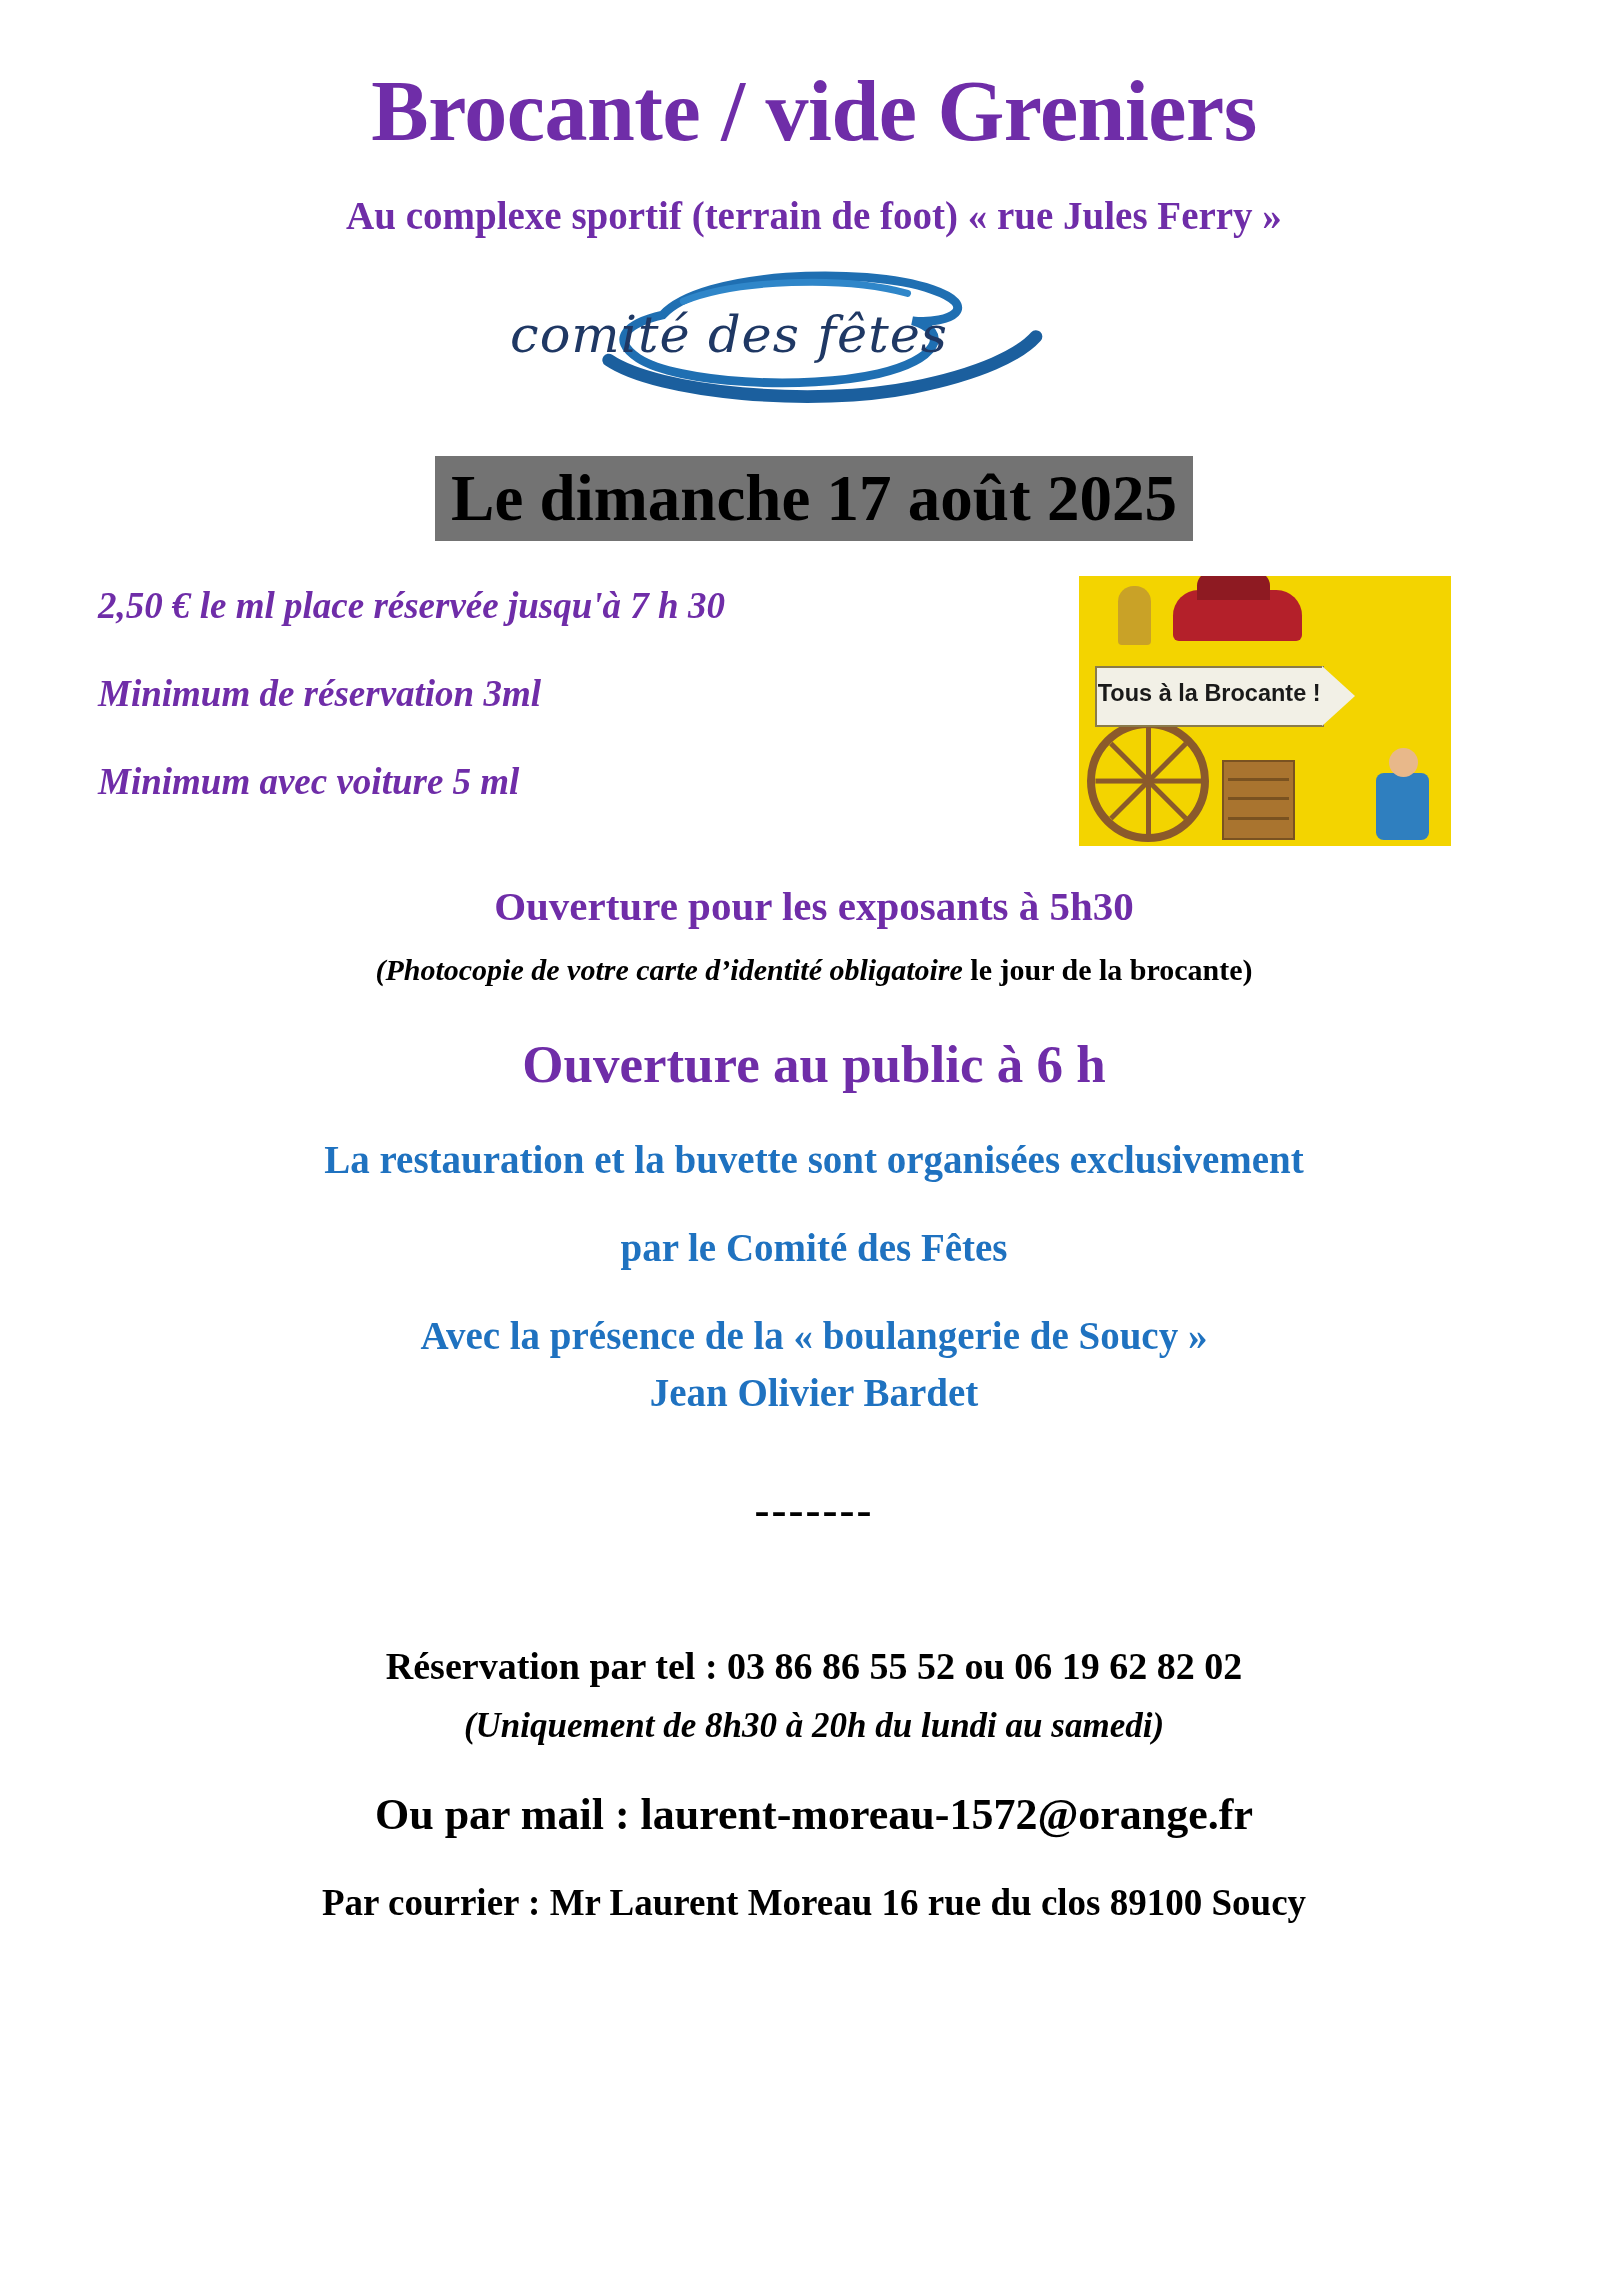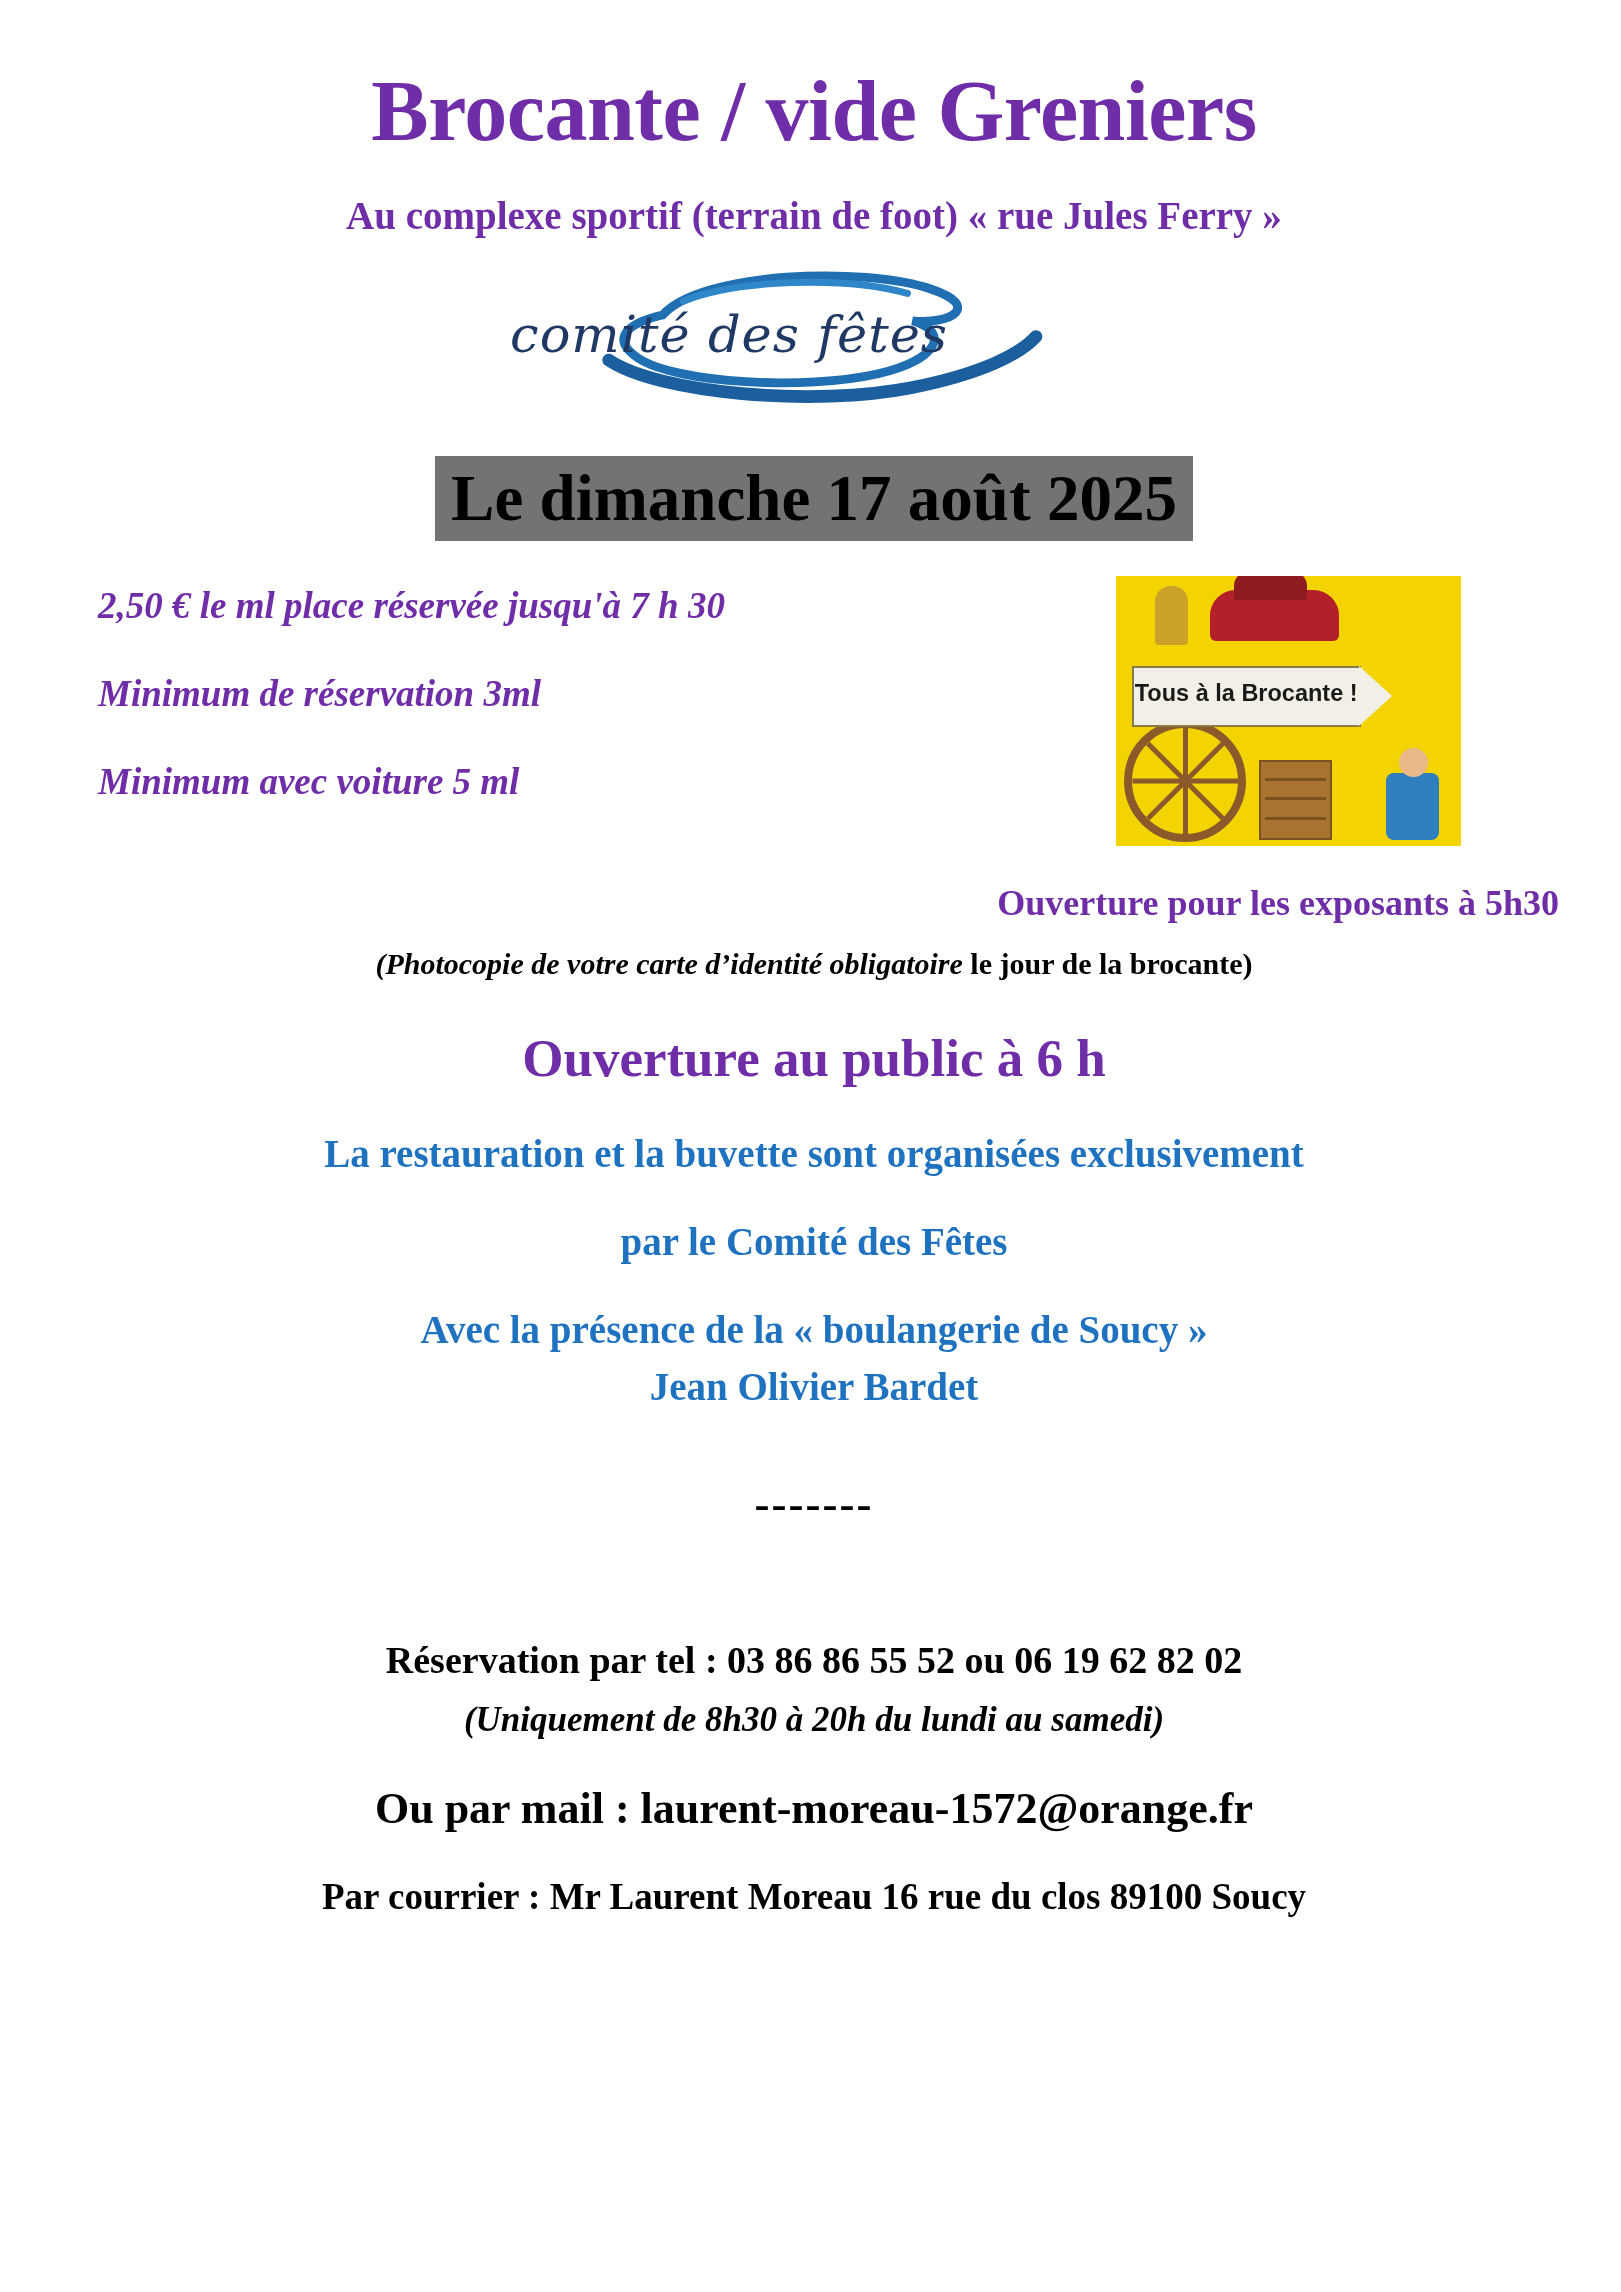--- a/index.html
+++ b/index.html
@@ -90,23 +90,23 @@
   .price-item {
     color: #6f2da8;
     font-weight: bold;
     font-style: italic;
     font-size: 37px;
     margin: 0 0 45px 29px;
   }
 
   .brocante-img {
     position: absolute;
-    right: 98px;
+    right: 108px;
     top: -7.8px;
-    width: 345px;
+    width: 372px;
     height: 270px;
     background: #f5d800;
     overflow: hidden;
   }
   .bi-sky { position:absolute; inset:0; background:#f3d400; }
   .bi-sign {
     position: absolute;
     left: 15.7px;
     top: 90px;
     width: 225px;
@@ -204,24 +204,24 @@
     border: 2.9px solid #7a5220;
   }
   .bi-furn-line {
     position: absolute;
     left: 3.9px; right: 3.9px;
     height: 2.9px;
     background: #7a5220;
   }
 
   .line-purple-big {
-    text-align: right;
-    color: #6f2da8;
-    font-weight: bold;
-    font-size: 36px;
+    text-align: center;
+    color: #6f2da8;
+    font-weight: bold;
+    font-size: 41px;
     margin-top: 13.7px;
   }
   .line-black-small {
     text-align: center;
     color: #000000;
     font-weight: bold;
     font-style: italic;
     font-size: 30px;
     margin-top: 23.5px;
   }

